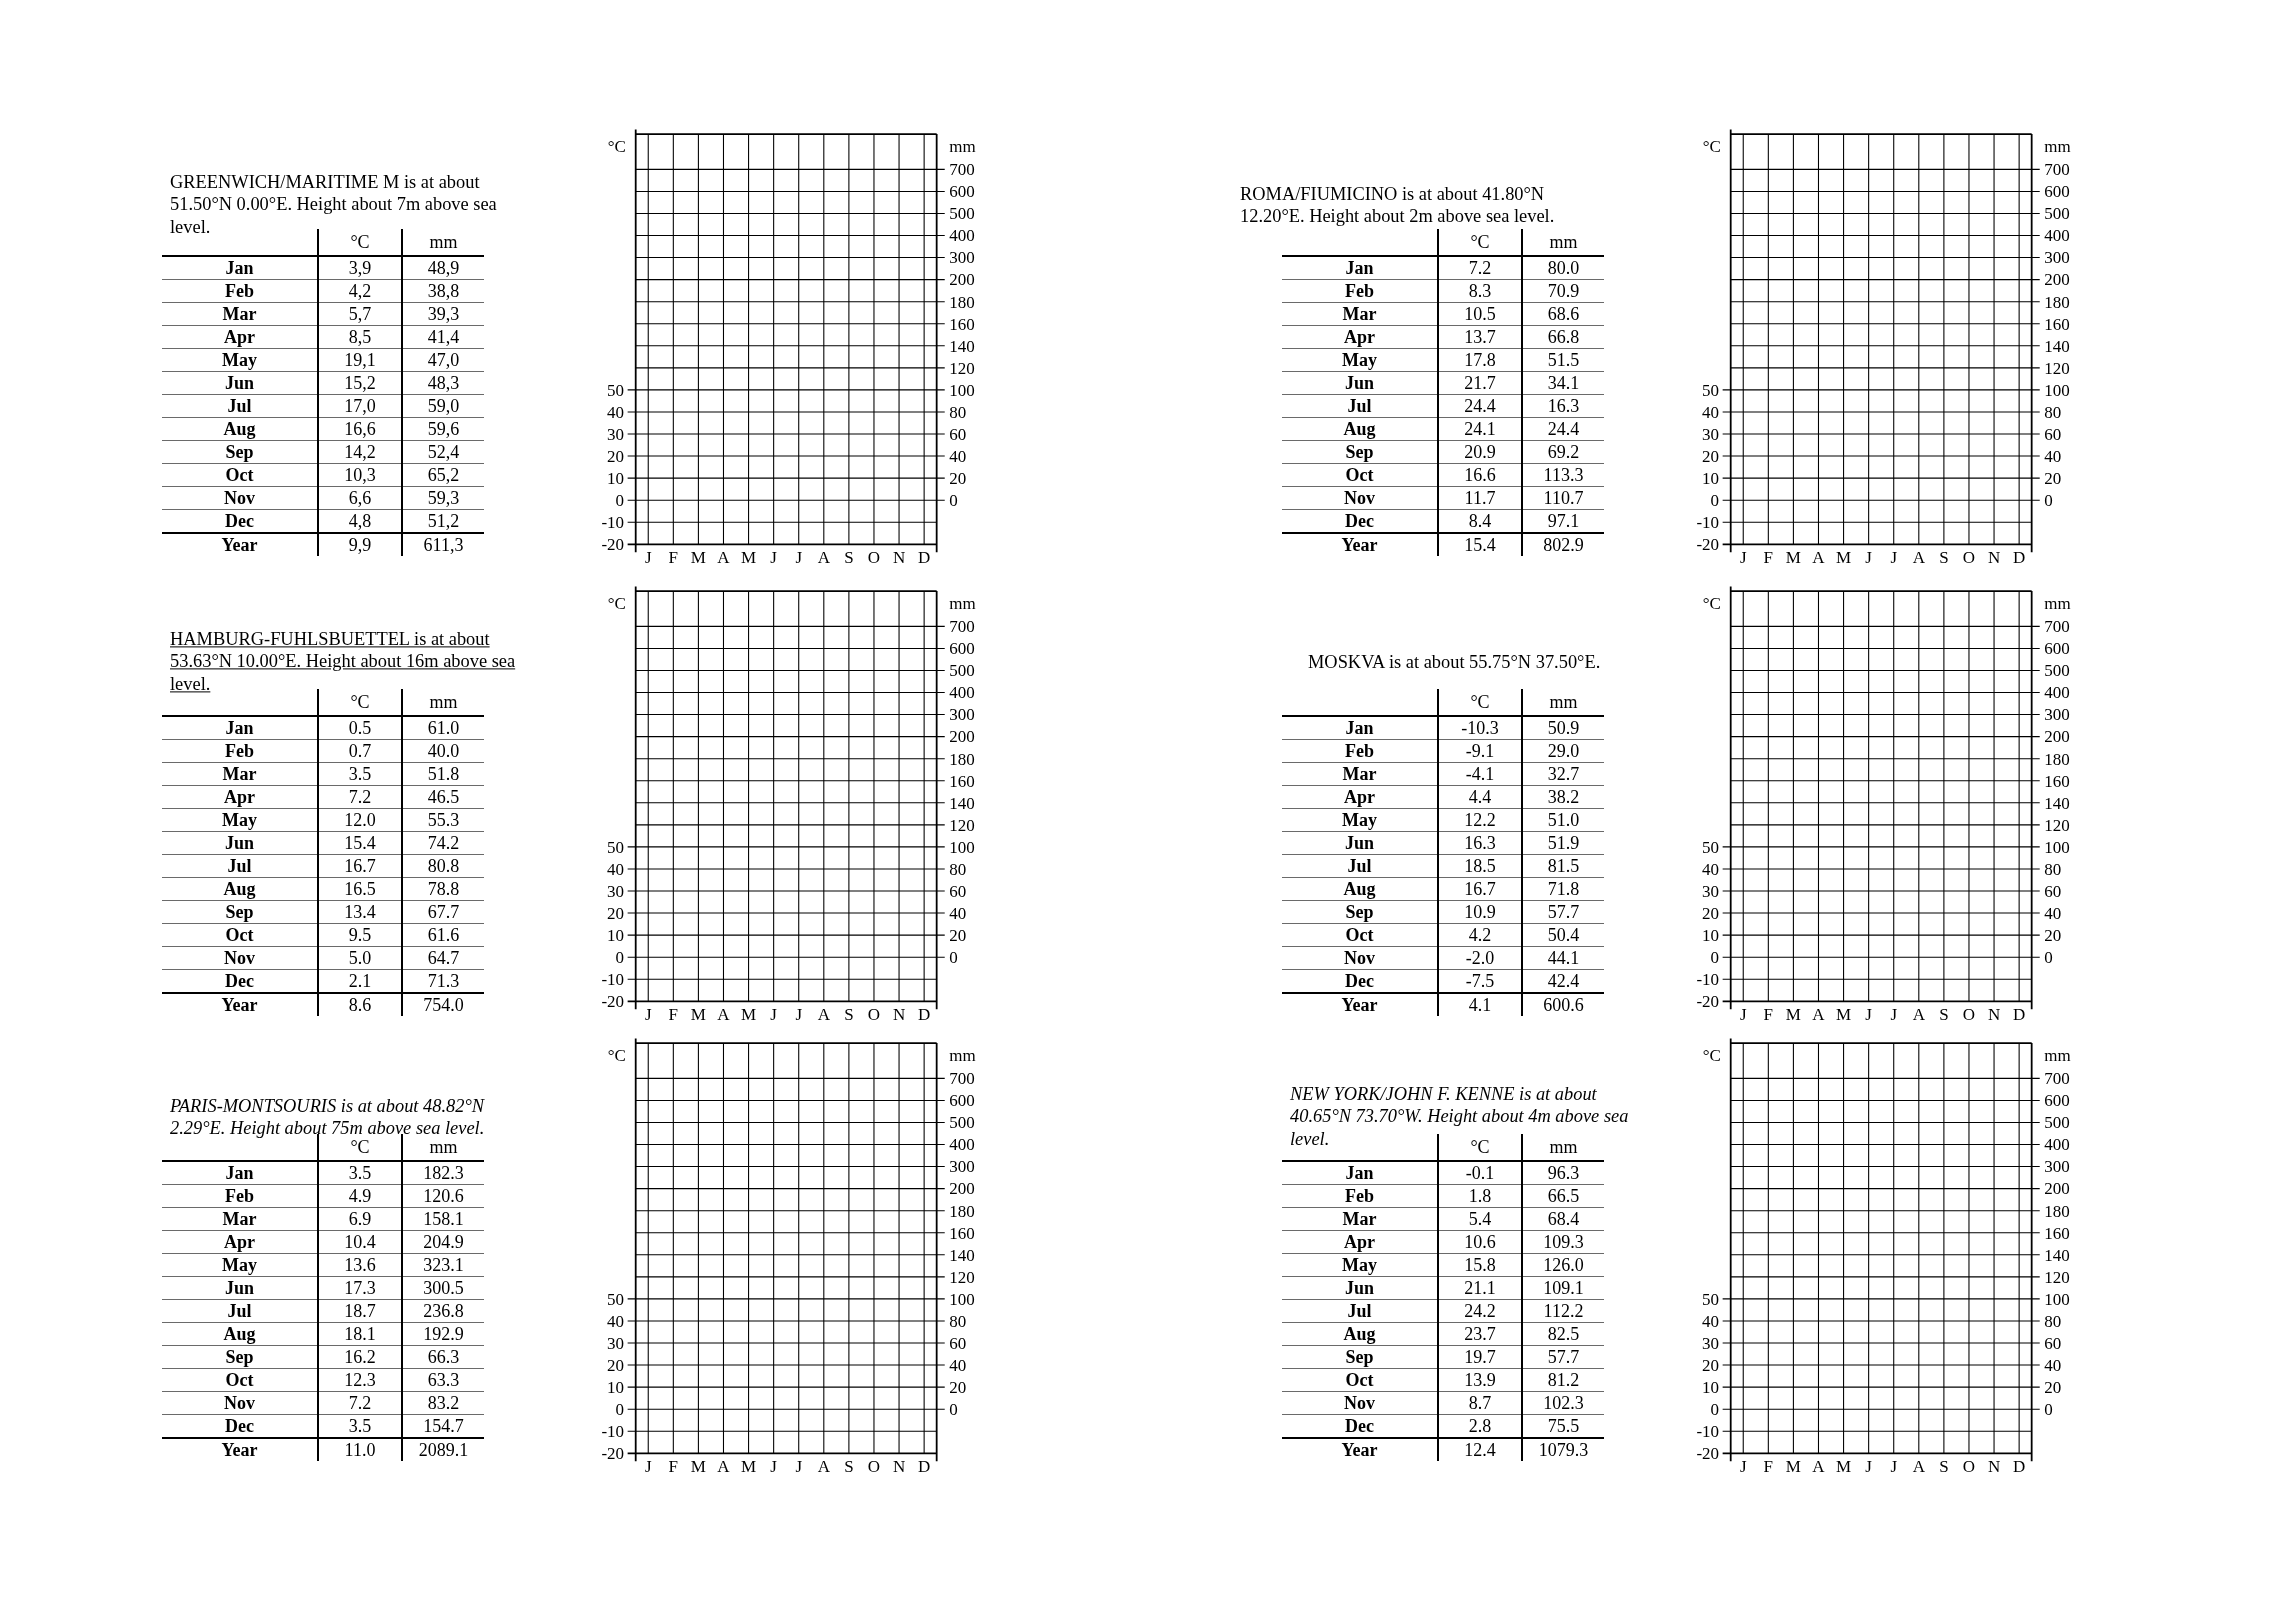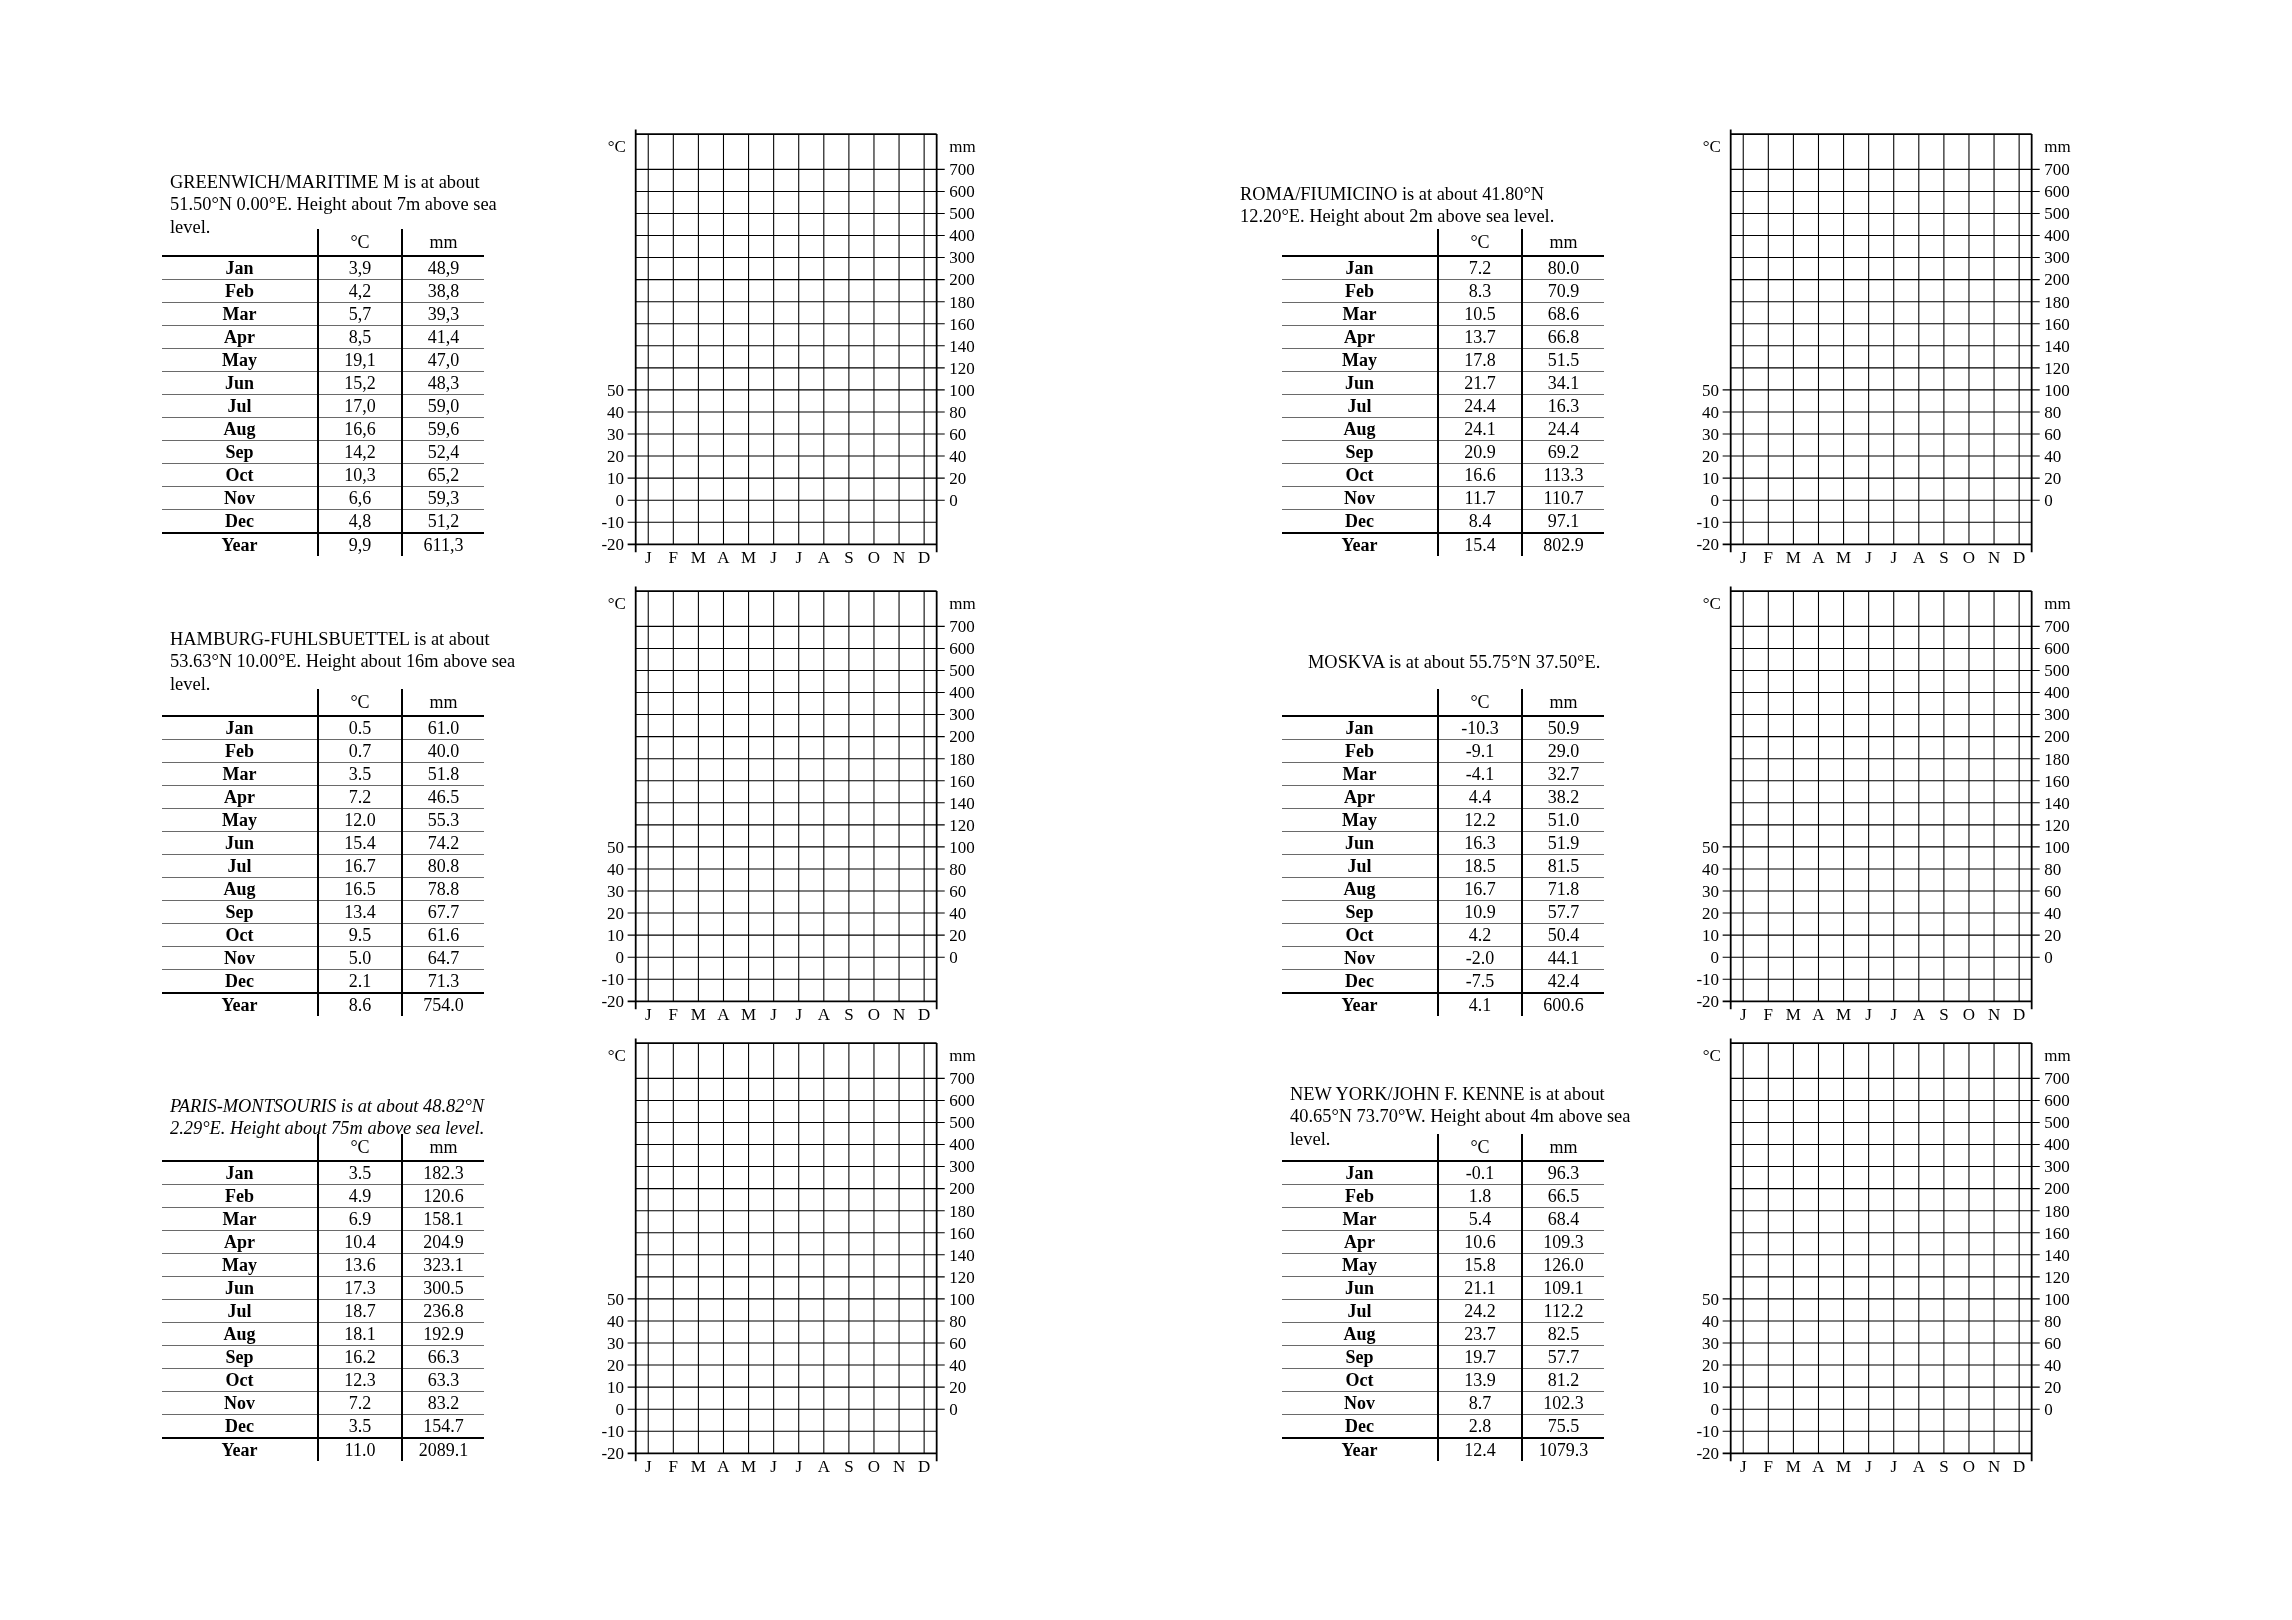--- a/index.html
+++ b/index.html
@@ -359,21 +359,21 @@
           <text x="224" y="489" text-anchor="middle">J</text>
           <text x="252" y="489" text-anchor="middle">J</text>
           <text x="280" y="489" text-anchor="middle">A</text>
           <text x="308" y="489" text-anchor="middle">S</text>
           <text x="336" y="489" text-anchor="middle">O</text>
           <text x="364" y="489" text-anchor="middle">N</text>
           <text x="392" y="489" text-anchor="middle">D</text>
         </svg>
       </div>
       <div>
-        <div class="station-desc" style="left: 170px; top: 662px;">
+        <div class="station-desc" style="left: 170px; top: 662px; text-decoration: underline;">
           <div>HAMBURG-FUHLSBUETTEL is at about</div>
           <div>53.63°N 10.00°E. Height about 16m above sea</div>
           <div>level.</div>
         </div>
         <div class="climate-table-wrap" style="left: 162px; top: 689px;">
           <table class="climate-table">
             <tbody>
               <tr class="header-row">
                 <td class="c-month"></td>
                 <td class="c-temp">°C</td>
@@ -824,21 +824,21 @@
           <text x="224" y="489" text-anchor="middle">J</text>
           <text x="252" y="489" text-anchor="middle">J</text>
           <text x="280" y="489" text-anchor="middle">A</text>
           <text x="308" y="489" text-anchor="middle">S</text>
           <text x="336" y="489" text-anchor="middle">O</text>
           <text x="364" y="489" text-anchor="middle">N</text>
           <text x="392" y="489" text-anchor="middle">D</text>
         </svg>
       </div>
       <div>
-        <div class="station-desc" style="left: 1290px; top: 1117px;">
+        <div class="station-desc" style="left: 1290px; top: 1117px; font-style: italic;">
           <div>NEW YORK/JOHN F. KENNE is at about</div>
           <div>40.65°N 73.70°W. Height about 4m above sea</div>
           <div>level.</div>
         </div>
         <div class="climate-table-wrap" style="left: 1282px; top: 1134px;">
           <table class="climate-table">
             <tbody>
               <tr class="header-row">
                 <td class="c-month"></td>
                 <td class="c-temp">°C</td>

